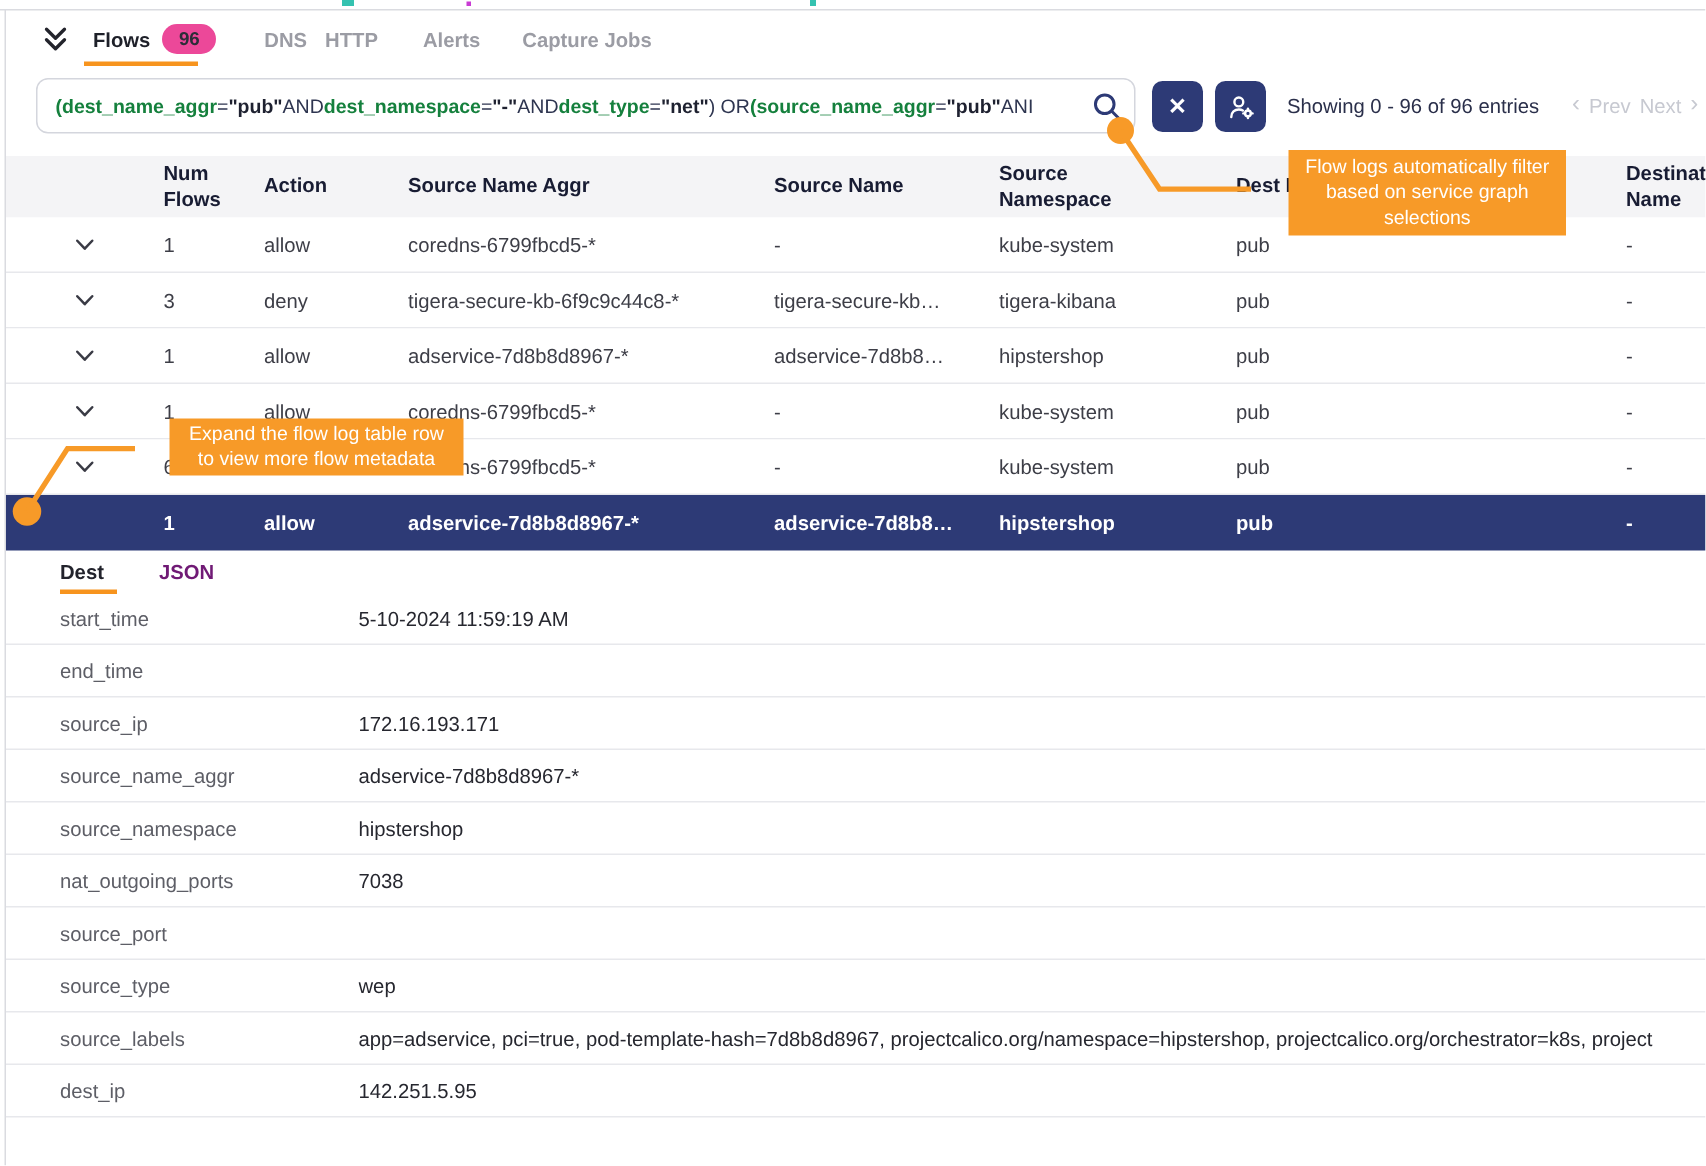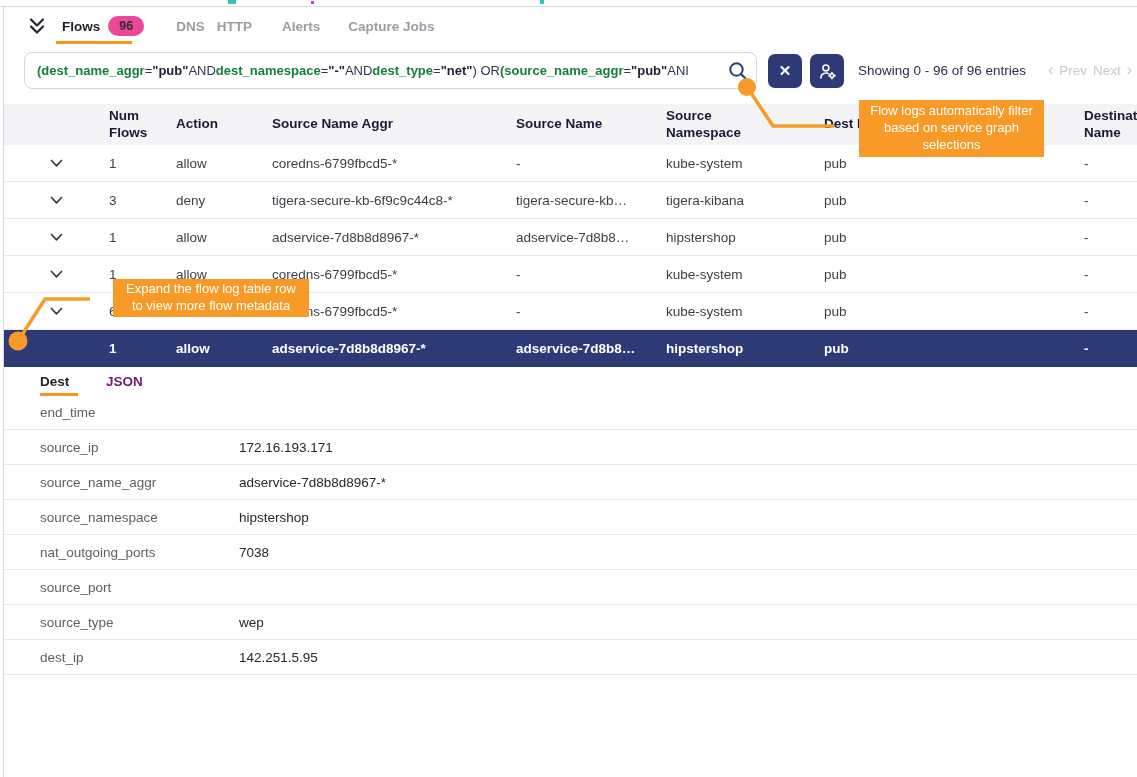--- a/index.html
+++ b/index.html
@@ -249,20 +249,25 @@
     <span class="cell">-</span>
   </div>
 </div>
 
 <div class="dtabs">
   <span class="dtab dtab-table">Dest</span>
   <span class="dtab dtab-json">JSON</span>
   <span class="dtab-underline"></span>
 </div>
 <div class="dfields" id="fields-host">
+  <div class="dfield">
+    <span></span>
+    <span class="k">start_time</span>
+    <span class="v">5-10-2024 11:59:19 AM</span>
+  </div>
 
   <div class="dfield">
     <span></span>
     <span class="k">end_time</span>
   </div>
 
   <div class="dfield">
     <span></span>
     <span class="k">source_ip</span>
     <span class="v">172.16.193.171</span>
@@ -292,20 +297,25 @@
     <span class="k">source_port</span>
     <span class="v"></span>
   </div>
 
   <div class="dfield">
     <span></span>
     <span class="k">source_type</span>
     <span class="v">wep</span>
   </div>
 
+  <div class="dfield">
+    <span></span>
+    <span class="k">source_labels</span>
+    <span class="v">app=adservice, pci=true, pod-template-hash=7d8b8d8967, projectcalico.org/namespace=hipstershop, projectcalico.org/orchestrator=k8s, project</span>
+  </div>
 
   <div class="dfield">
     <span></span>
     <span class="k">dest_ip</span>
     <span class="v">142.251.5.95</span>
   </div>
 </div>
 
 <svg class="connectors" width="1137" height="777">
   <circle cx="747" cy="87" r="9" fill="#f79a28"></circle>

